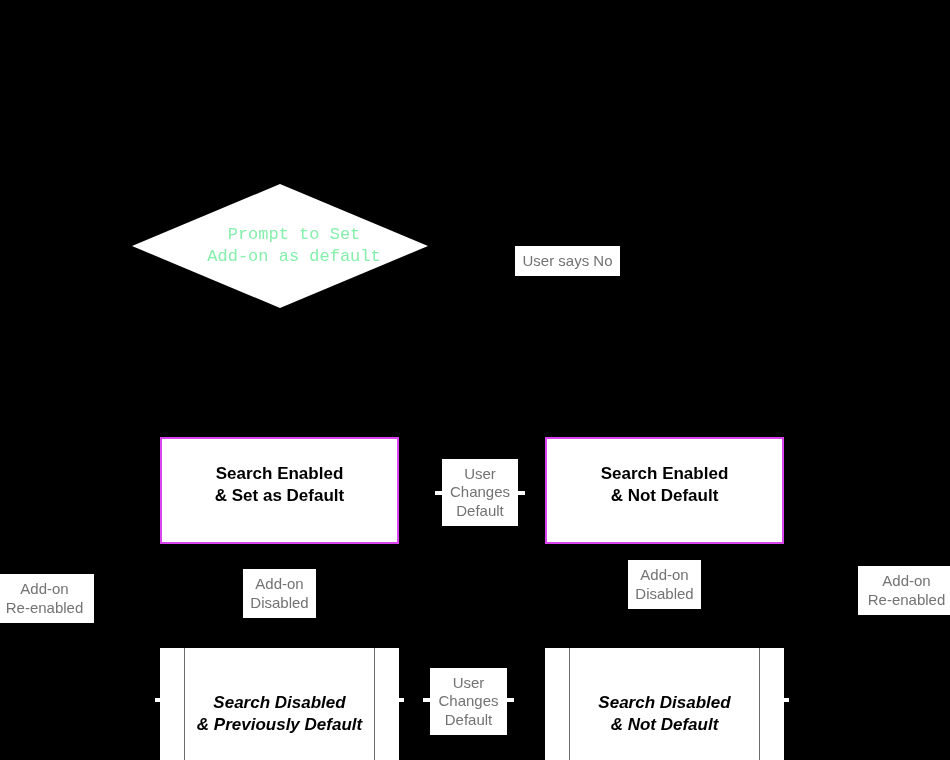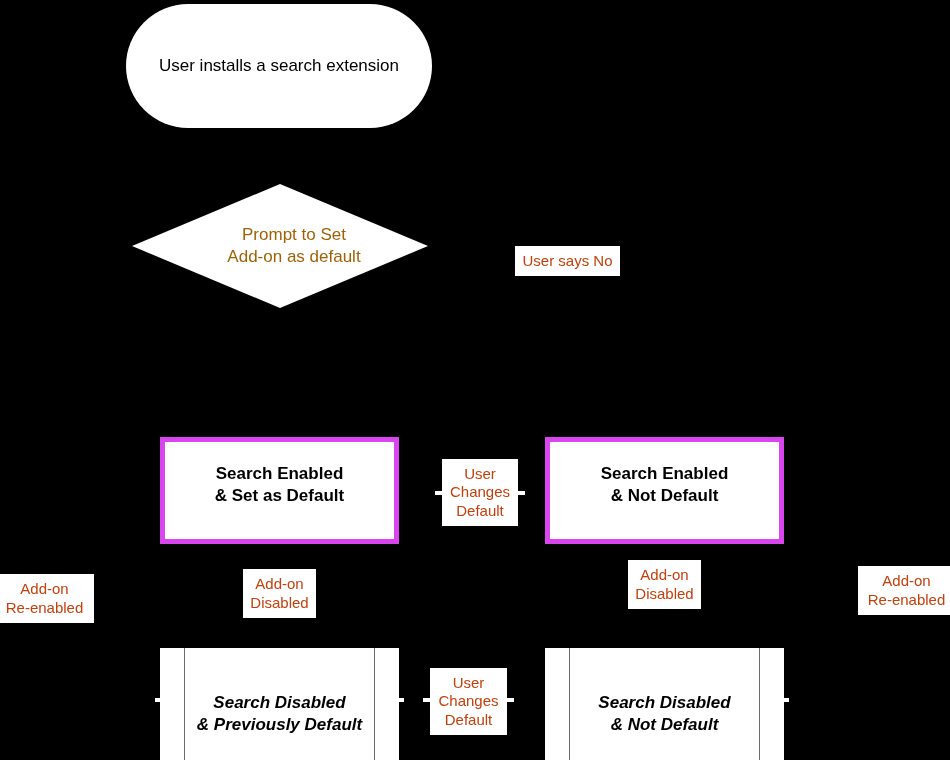--- a/index.html
+++ b/index.html
@@ -57,30 +57,31 @@
     position: absolute;
     left: 0; top: 0;
     width: 100%;
     height: 100%;
     display: flex;
     align-items: center;
     justify-content: center;
     text-align: center;
     font-size: 17px;
     line-height: 1.3;
-    color: #a16207;
+    color: #86efac;
     pointer-events: none;
+    font-family: Liberation Mono, monospace;
   }
   .diamond-text > span { transform: translateX(14px); }
 
   
   .node-rect {
     font-size: 17px;
     font-weight: bold;
-    border: 5px solid #d946ef;
+    border: 2px solid #d946ef;
   }
   .node-rect .inner-text {
     position: relative;
     top: -6px;
   }
 
   
   .band {
     position: absolute;
     background: #ffffff;
@@ -109,21 +110,21 @@
   .band .band-label > span {
     position: relative;
     top: -4px;
     margin-top: 28px;
   }
 
   
   .edge-label {
     position: absolute;
     background: #ffffff;
-    color: #c2410c;
+    color: #737373;
     font-size: 15px;
     line-height: 1.22;
     text-align: center;
     display: flex;
     align-items: center;
     justify-content: center;
     padding: 2px 6px;
     box-sizing: border-box;
     white-space: pre-line;
   }
@@ -132,23 +133,20 @@
   .stub {
     position: absolute;
     background: #ffffff;
   }
 </style>
 </head>
 <body>
 
 <div class="canvas">
 
-  <div class="node node-stadium" style="left:126px; top:4px; width:306px; height:124px;">
-    <span>User installs a search extension</span>
-  </div>
 
   <div class="diamond-wrap" style="left:132px; top:184px; width:296px; height:124px;">
     <svg width="296" height="124" viewBox="0 0 296 124">
       <polygon points="148,0 296,62 148,124 0,62" fill="#ffffff"></polygon>
     </svg>
     <div class="diamond-text">
       <span style="white-space: pre-line;">Prompt to Set
 Add-on as default</span>
     </div>
   </div>

